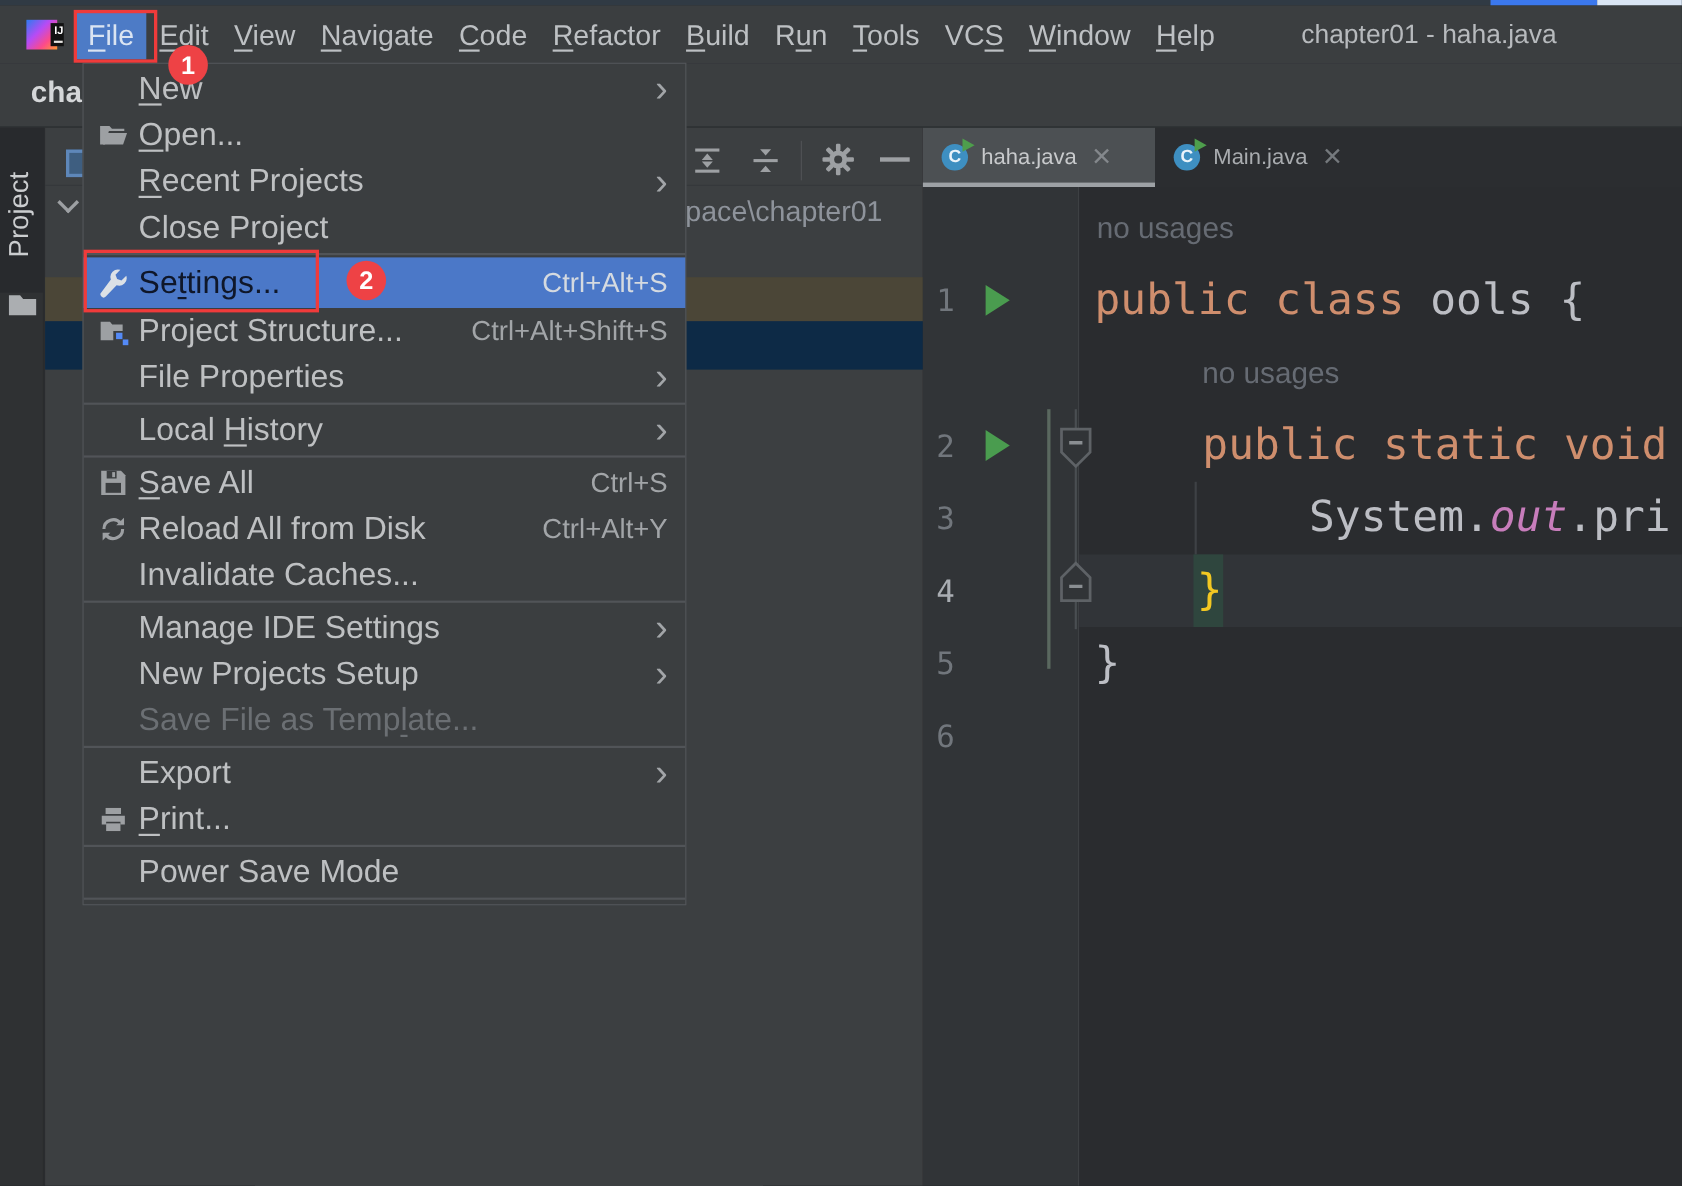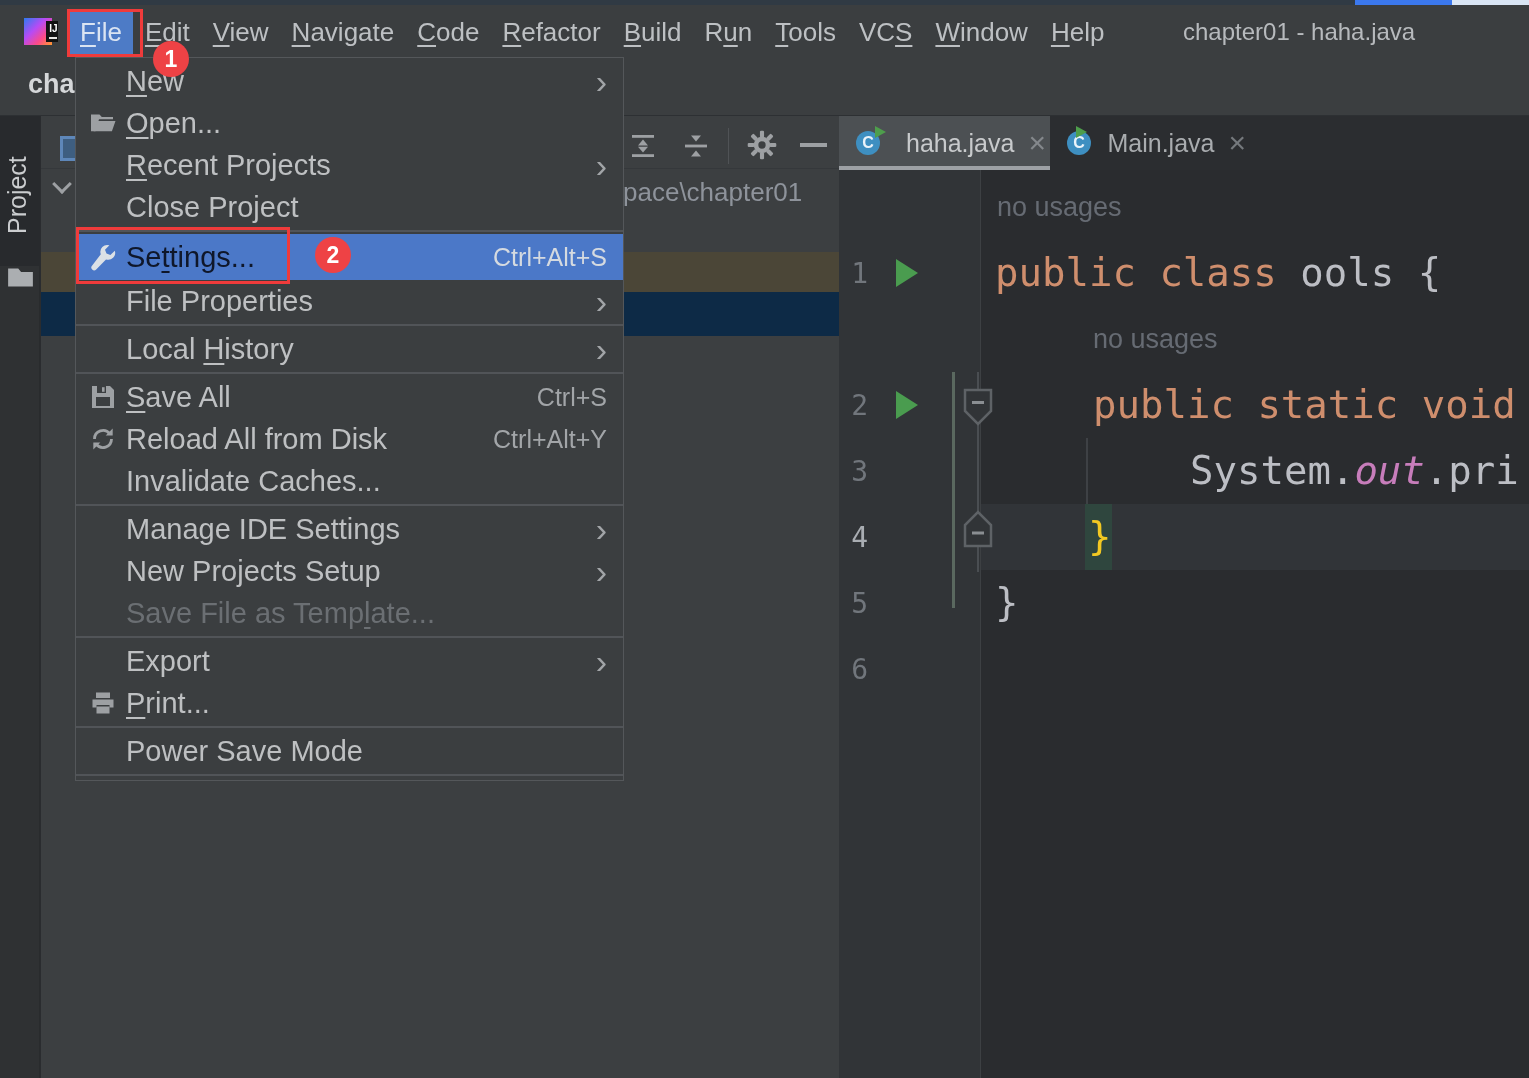--- a/index.html
+++ b/index.html
@@ -52,21 +52,21 @@
   .row-navy  { position:absolute; left:41px; top:292px; width:798px; height:44px; background:#0d2a46; }
   .partial-icon { position:absolute; left:60px; top:136px; width:22px; height:25px;
                   border:3px solid #5e87b9; background:#3e5e80; }
 
   
   .editor-area { position:absolute; left:839px; top:116px; width:690px; height:962px; background:#2a2c2f; overflow:hidden; }
   .tab-bar { position:absolute; left:839px; top:116px; width:690px; height:54px; background:#2b2d30; }
   .tab { position:absolute; top:0; height:54px; display:flex; align-items:center; }
   .tab.active { background:#4c5053; }
   .tab-underline { position:absolute; left:0; top:50px; width:211px; height:4px; background:#9da1a5; }
-  .tab-label { font-size:25px; margin:0 14px 0 24px; }
+  .tab-label { font-size:20px; margin:0 14px 0 10px; }
   .tab.active .tab-label { color:#c8cacc; }
   .tab:not(.active) .tab-label { color:#a9acaf; }
   .tab-close { font-size:30px; line-height:30px; color:#84888c; margin-right:4px; }
   .tab:not(.active) .tab-close { color:#75797d; }
   .class-icon { position:relative; width:26px; height:26px; margin-left:17px; }
   .class-icon .circ { position:absolute; left:0; top:1px; width:24px; height:24px; border-radius:50%;
                       background:#3e8fc1; color:#eaf3fa; font-size:16px; font-weight:bold;
                       display:flex; align-items:center; justify-content:center; }
   .class-icon .runarrow { position:absolute; right:-4px; top:-4px; width:0; height:0;
                       border-left:11px solid #4e9e4c; border-top:6px solid transparent; border-bottom:6px solid transparent; }
@@ -309,20 +309,31 @@
       <div class="menu-item selected">
         <span class="mi-icon"><svg width="28" height="28" viewBox="0 0 28 28">
             <path fill="#dce1e6" d="M3.2 22.6a2.8 2.8 0 0 0 4 4l9.8-10.2a6.9 6.9 0 0 0 8.8-8.7l-4.4 4.4-3.9-1.5-1.5-3.9 4.4-4.4a6.9 6.9 0 0 0-8.6 8.9z"></path>
           </svg></span>
         <span class="mi-label">Se<span class="mn">t</span>tings...</span>
         <span class="mi-right">
           <span class="mi-shortcut">Ctrl+Alt+S</span>
         </span>
       </div>
       <div class="menu-item">
+        <span class="mi-icon"><svg width="28" height="28" viewBox="0 0 28 28">
+            <path fill="#9da0a3" d="M2.5 5.5h8.5l2 2.5h9.5v6h-8.5v8.3H2.5z"></path>
+            <rect x="16.5" y="15.5" width="5.8" height="5.8" fill="#548af7"></rect>
+            <rect x="22.6" y="21.6" width="5.2" height="5.2" fill="#548af7"></rect>
+          </svg></span>
+        <span class="mi-label">Project Structure...</span>
+        <span class="mi-right">
+          <span class="mi-shortcut">Ctrl+Alt+Shift+S</span>
+        </span>
+      </div>
+      <div class="menu-item">
         <span class="mi-icon"></span>
         <span class="mi-label">File Properties</span>
         <span class="mi-right">
           <span class="mi-arrow">›</span>
         </span>
       </div>
       <div class="menu-sep">
         <div class="line"></div>
       </div>
       <div class="menu-item">

